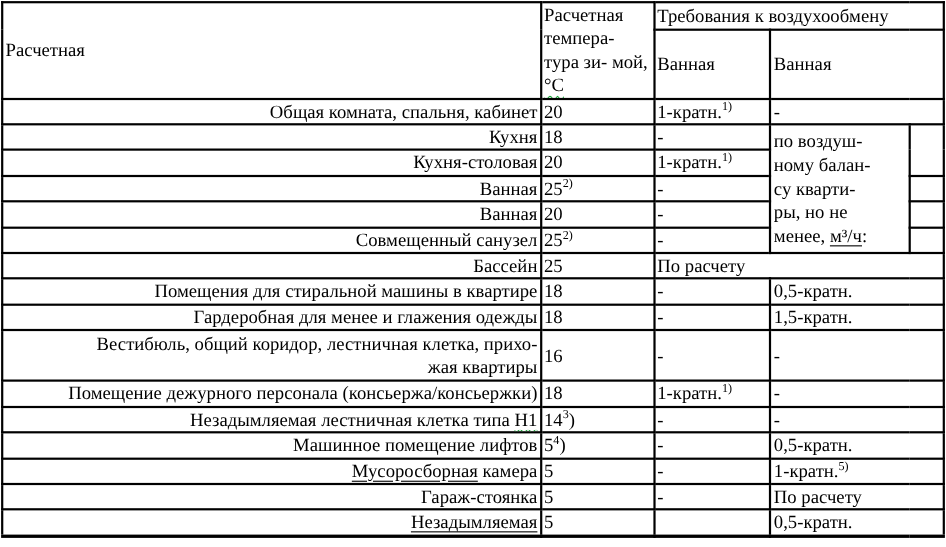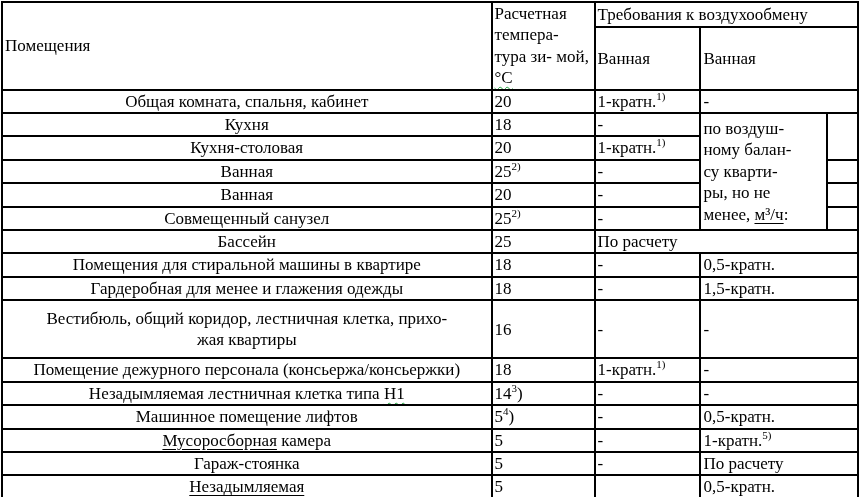--- a/index.html
+++ b/index.html
@@ -31,22 +31,22 @@
     font-weight: normal;
     color: #000000;
     padding: 0 2px;
     vertical-align: middle;
     overflow: hidden;
     line-height: 1.26;
   }
   tr.h1 { height: 24px; }
   tr.h2 { height: 60px; }
   tbody tr { height: 23px; }
-  tbody tr.tall { height: 58px; }
-  .l { text-align: center; padding-left: 4px; white-space: pre-line; }
+  tbody tr.tall { height: 46px; }
+  .l { text-align: right; padding-left: 4px; white-space: pre-line; }
   .c { text-align: left; }
   .note { line-height: 1.3; white-space: pre-line; margin-left: 33px; }
   sup.sp {
     font-size: 11px;
     line-height: 0;
     vertical-align: super;
   }
   .sr {
     text-decoration-line: underline;
     text-decoration-style: wavy;
@@ -70,21 +70,21 @@
   <table class="vent">
     <colgroup>
       <col style="width:485px">
       <col style="width:102px">
       <col style="width:105px">
       <col style="width:125px">
       <col style="width:31px">
     </colgroup>
     <thead>
       <tr class="h1">
-        <th rowspan="2" class="c">Помещения</th>
+        <th rowspan="2" class="c">Расчетная</th>
         <th rowspan="2" class="c"><span>Расчетная
 темпера-
 тура зи-
 мой, </span><span class="sg">°С</span></th>
         <th colspan="3" class="c">Требования к воздухообмену</th>
       </tr>
       <tr class="h2">
         <th class="c">Ванная</th>
         <th colspan="2" class="c">Ванная</th>
       </tr>

